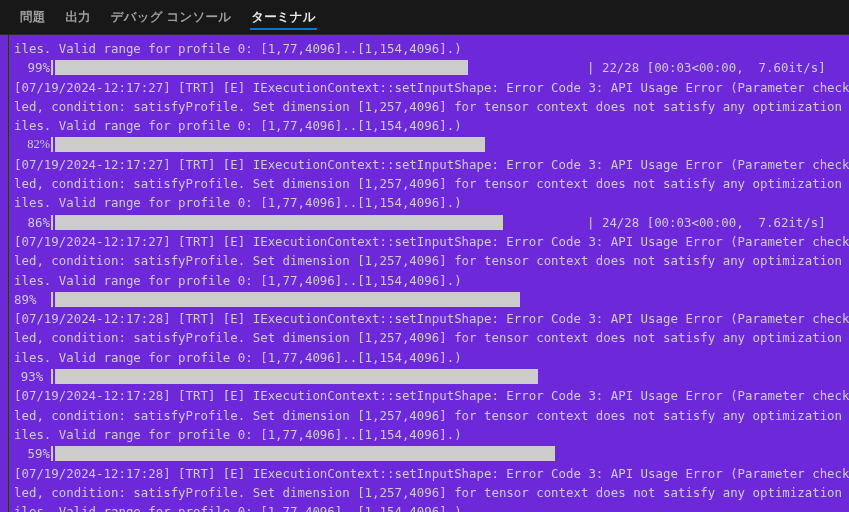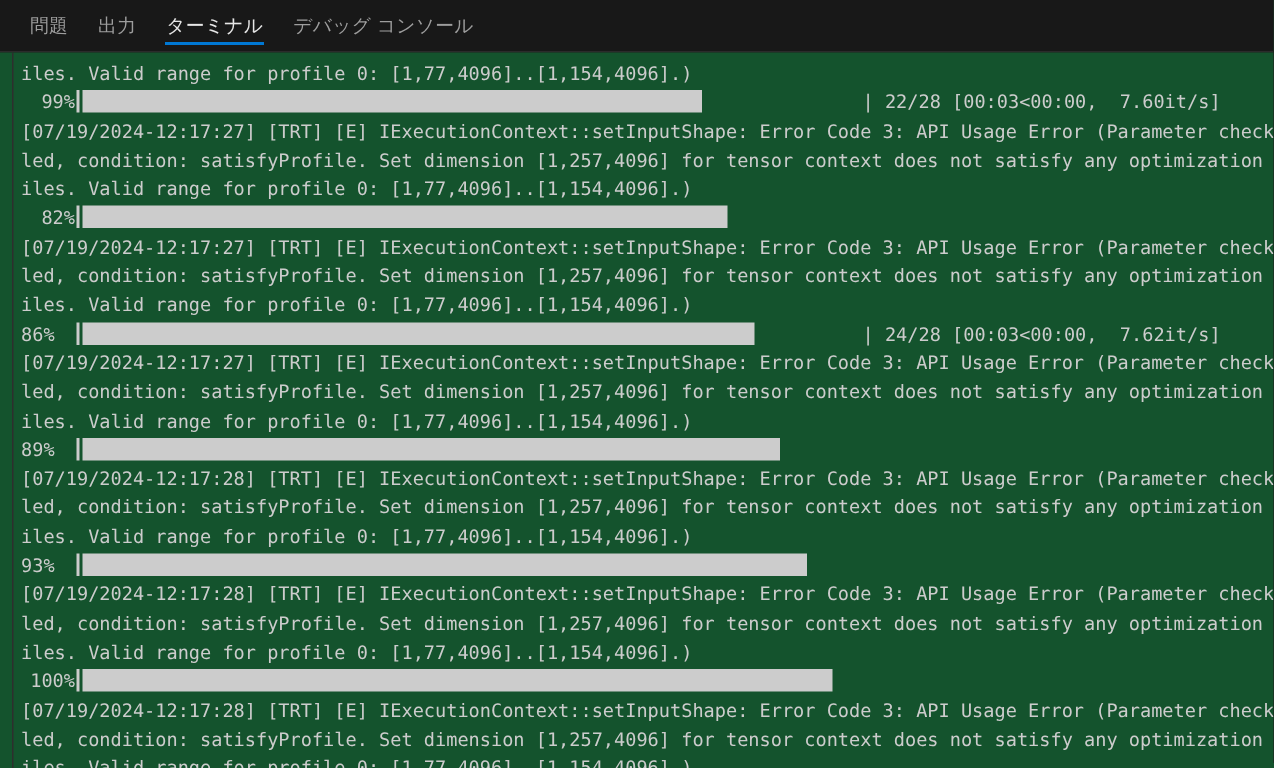--- a/index.html
+++ b/index.html
@@ -32,20 +32,21 @@
     display: flex;
     align-items: center;
     gap: 7px;
     padding: 0 10px;
     font-family: "Liberation Sans", "DejaVu Sans", sans-serif;
     font-size: 12.5px;
     letter-spacing: .2px;
     color: #9d9d9d;
     cursor: pointer;
     white-space: nowrap;
+    font-weight: bold;
   }
 
   .panel-tab.active { color: #e7e7e7; }
   .panel-tab.active::after {
     content: "";
     position: absolute;
     left: 9px;
     right: 9px;
     bottom: 5px;
     height: 1.5px;
@@ -64,21 +65,21 @@
     color: #e9e9e9;
     font-family: "Liberation Sans", "DejaVu Sans", sans-serif;
     font-size: 10.5px;
     line-height: 1;
   }
 
   
   #terminal {
     position: relative;
     height: 477px;
-    background: #14532d;
+    background: #6d28d9;
     padding: 4px 0 0 0;
     overflow: hidden;
   }
 
   #terminal-left-rule {
     position: absolute;
     left: 8px;
     top: 0;
     bottom: 0;
     width: 1px;
@@ -125,63 +126,64 @@
   .bar-cursor {
     position: absolute;
     top: 2px;
     width: 1.5px;
     height: 15px;
     background: #cccccc;
   }
   .bar-stats {
     color: #cccccc;
     white-space: pre;
+    margin-left: 12px;
   }
 </style>
 </head>
 <body>
 
 <div id="panel-tabbar">
     <div class="panel-tab">
       <span>問題</span>
     </div>
     <div class="panel-tab">
       <span>出力</span>
     </div>
+    <div class="panel-tab">
+      <span>デバッグ コンソール</span>
+    </div>
     <div class="panel-tab active">
       <span>ターミナル</span>
-    </div>
-    <div class="panel-tab">
-      <span>デバッグ コンソール</span>
     </div>
   </div>
 
 <div id="terminal">
   <div id="terminal-left-rule"></div>
   <div id="terminal-lines">
       <div class="term-line text">iles. Valid range for profile 0: [1,77,4096]..[1,154,4096].)</div>
       <div class="term-line"><span class="pct" style="display: inline-block; width: 36px; text-align: right;">99%</span><span class="bar-outer" style="width: 524px; margin-left: 1px;"><span class="bar-cursor" style="left: 0px;"></span><span class="bar-fill" style="left: 4px; width: 413px;"></span></span><span class="bar-stats">| 22/28 [00:03&lt;00:00,  7.60it/s]</span></div>
       <div class="term-line text">[07/19/2024-12:17:27] [TRT] [E] IExecutionContext::setInputShape: Error Code 3: API Usage Error (Parameter check fai</div>
       <div class="term-line text">led, condition: satisfyProfile. Set dimension [1,257,4096] for tensor context does not satisfy any optimization prof</div>
       <div class="term-line text">iles. Valid range for profile 0: [1,77,4096]..[1,154,4096].)</div>
-      <div class="term-line"><span class="pct" style="display: inline-block; width: 36px; text-align: right;">82%</span><span class="bar-outer" style="width: 524px; margin-left: 1px;"><span class="bar-cursor" style="left: 0px;"></span><span class="bar-fill" style="left: 4px; width: 430px;"></span></span></div>
+      <div class="term-line"><span class="pct" style="display: inline-block; width: 36px; text-align: right; font-family: Liberation Serif, serif;">82%</span><span class="bar-outer" style="width: 524px; margin-left: 1px;"><span class="bar-cursor" style="left: 0px;"></span><span class="bar-fill" style="left: 4px; width: 430px;"></span></span></div>
       <div class="term-line text">[07/19/2024-12:17:27] [TRT] [E] IExecutionContext::setInputShape: Error Code 3: API Usage Error (Parameter check fai</div>
       <div class="term-line text">led, condition: satisfyProfile. Set dimension [1,257,4096] for tensor context does not satisfy any optimization prof</div>
       <div class="term-line text">iles. Valid range for profile 0: [1,77,4096]..[1,154,4096].)</div>
-      <div class="term-line"><span class="pct" style="display: inline-block; width: 36px; text-align: left;">86%</span><span class="bar-outer" style="width: 524px; margin-left: 1px;"><span class="bar-cursor" style="left: 0px;"></span><span class="bar-fill" style="left: 4px; width: 448px;"></span></span><span class="bar-stats">| 24/28 [00:03&lt;00:00,  7.62it/s]</span></div>
+      <div class="term-line"><span class="pct" style="display: inline-block; width: 36px; text-align: right;">86%</span><span class="bar-outer" style="width: 524px; margin-left: 1px;"><span class="bar-cursor" style="left: 0px;"></span><span class="bar-fill" style="left: 4px; width: 448px;"></span></span><span class="bar-stats">| 24/28 [00:03&lt;00:00,  7.62it/s]</span></div>
       <div class="term-line text">[07/19/2024-12:17:27] [TRT] [E] IExecutionContext::setInputShape: Error Code 3: API Usage Error (Parameter check fai</div>
       <div class="term-line text">led, condition: satisfyProfile. Set dimension [1,257,4096] for tensor context does not satisfy any optimization prof</div>
       <div class="term-line text">iles. Valid range for profile 0: [1,77,4096]..[1,154,4096].)</div>
       <div class="term-line"><span class="pct" style="display: inline-block; width: 36px; text-align: left;">89%</span><span class="bar-outer" style="width: 524px; margin-left: 1px;"><span class="bar-cursor" style="left: 0px;"></span><span class="bar-fill" style="left: 4px; width: 465px;"></span></span></div>
       <div class="term-line text">[07/19/2024-12:17:28] [TRT] [E] IExecutionContext::setInputShape: Error Code 3: API Usage Error (Parameter check fai</div>
       <div class="term-line text">led, condition: satisfyProfile. Set dimension [1,257,4096] for tensor context does not satisfy any optimization prof</div>
       <div class="term-line text">iles. Valid range for profile 0: [1,77,4096]..[1,154,4096].)</div>
-      <div class="term-line"><span class="pct" style="display: inline-block; width: 36px; text-align: left;">93%</span><span class="bar-outer" style="width: 524px; margin-left: 1px;"><span class="bar-cursor" style="left: 0px;"></span><span class="bar-fill" style="left: 4px; width: 483px;"></span></span></div>
+      <div class="term-line"><span class="pct" style="display: inline-block; width: 36px; text-align: center;">93%</span><span class="bar-outer" style="width: 524px; margin-left: 1px;"><span class="bar-cursor" style="left: 0px;"></span><span class="bar-fill" style="left: 4px; width: 483px;"></span></span></div>
       <div class="term-line text">[07/19/2024-12:17:28] [TRT] [E] IExecutionContext::setInputShape: Error Code 3: API Usage Error (Parameter check fai</div>
       <div class="term-line text">led, condition: satisfyProfile. Set dimension [1,257,4096] for tensor context does not satisfy any optimization prof</div>
       <div class="term-line text">iles. Valid range for profile 0: [1,77,4096]..[1,154,4096].)</div>
-      <div class="term-line"><span class="pct" style="display: inline-block; width: 36px; text-align: right;">100%</span><span class="bar-outer" style="width: 524px; margin-left: 1px;"><span class="bar-cursor" style="left: 0px;"></span><span class="bar-fill" style="left: 4px; width: 500px;"></span></span></div>
+      <div class="term-line"><span class="pct" style="display: inline-block; width: 36px; text-align: right;">59%</span><span class="bar-outer" style="width: 524px; margin-left: 1px;"><span class="bar-cursor" style="left: 0px;"></span><span class="bar-fill" style="left: 4px; width: 500px;"></span></span></div>
       <div class="term-line text">[07/19/2024-12:17:28] [TRT] [E] IExecutionContext::setInputShape: Error Code 3: API Usage Error (Parameter check fai</div>
       <div class="term-line text">led, condition: satisfyProfile. Set dimension [1,257,4096] for tensor context does not satisfy any optimization prof</div>
       <div class="term-line text">iles. Valid range for profile 0: [1,77,4096]..[1,154,4096].)</div>
     </div>
 
 </div>
 
 </body></html>

